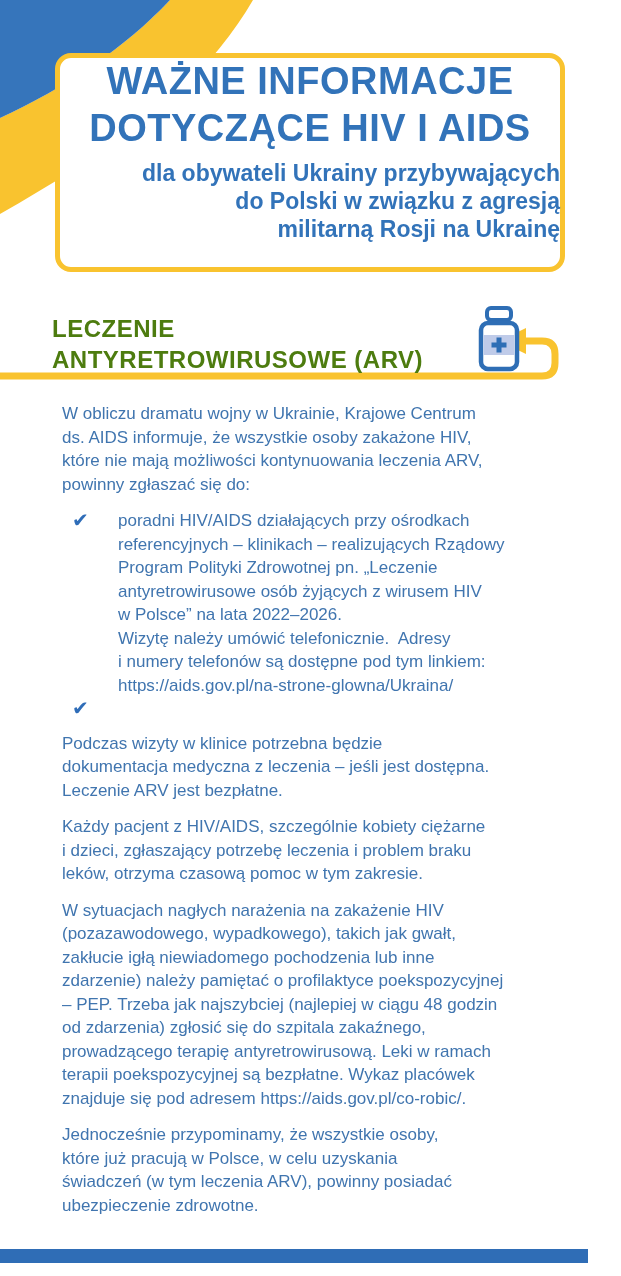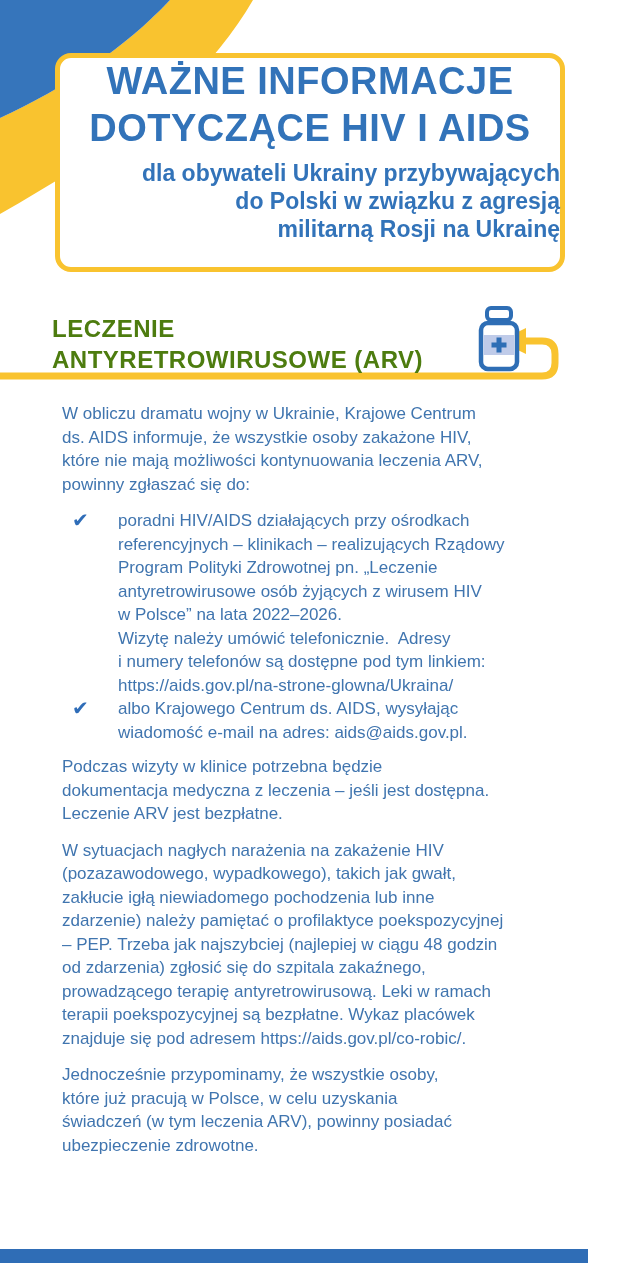--- a/index.html
+++ b/index.html
@@ -107,27 +107,28 @@
 Program Polityki Zdrowotnej pn. „Leczenie
 antyretrowirusowe osób żyjących z wirusem HIV
 w Polsce” na lata 2022–2026.
 Wizytę należy umówić telefonicznie.  Adresy
 i numery telefonów są dostępne pod tym linkiem:
 </span><span class="b">https://aids.gov.pl/na-strone-glowna/Ukraina/</span></span>
     </div>
 
     <div class="bullet last">
       <span class="check">✔</span>
-      <span class="btext"><span>albo Krajowego Centrum ds. AIDS, wysyłając
-wiadomość e-mail na adres: </span><span class="b">aids@aids.gov.pl.</span></span>
     </div>
 
     <p class="para"><span>Podczas wizyty w klinice potrzebna będzie
 dokumentacja medyczna z leczenia – jeśli jest dostępna.
 Leczenie ARV jest bezpłatne.</span></p>
+    <p class="para"><span>Każdy pacjent z HIV/AIDS, szczególnie kobiety ciężarne
+i dzieci, zgłaszający potrzebę leczenia i problem braku
+leków, otrzyma czasową pomoc w tym zakresie.</span></p>
     <p class="para"><span>W sytuacjach nagłych narażenia na zakażenie HIV
 (pozazawodowego, wypadkowego), takich jak gwałt,
 zakłucie igłą niewiadomego pochodzenia lub inne
 zdarzenie) należy pamiętać o profilaktyce poekspozycyjnej
 – PEP. Trzeba jak najszybciej (najlepiej w ciągu 48 godzin
 od zdarzenia) zgłosić się do szpitala zakaźnego,
 prowadzącego terapię antyretrowirusową. Leki w ramach
 terapii poekspozycyjnej są bezpłatne. Wykaz placówek
 znajduje się pod adresem </span><span class="b">https://aids.gov.pl/co-robic/</span><span>.</span></p>
     <p class="para"><span>Jednocześnie przypominamy, że wszystkie osoby,

